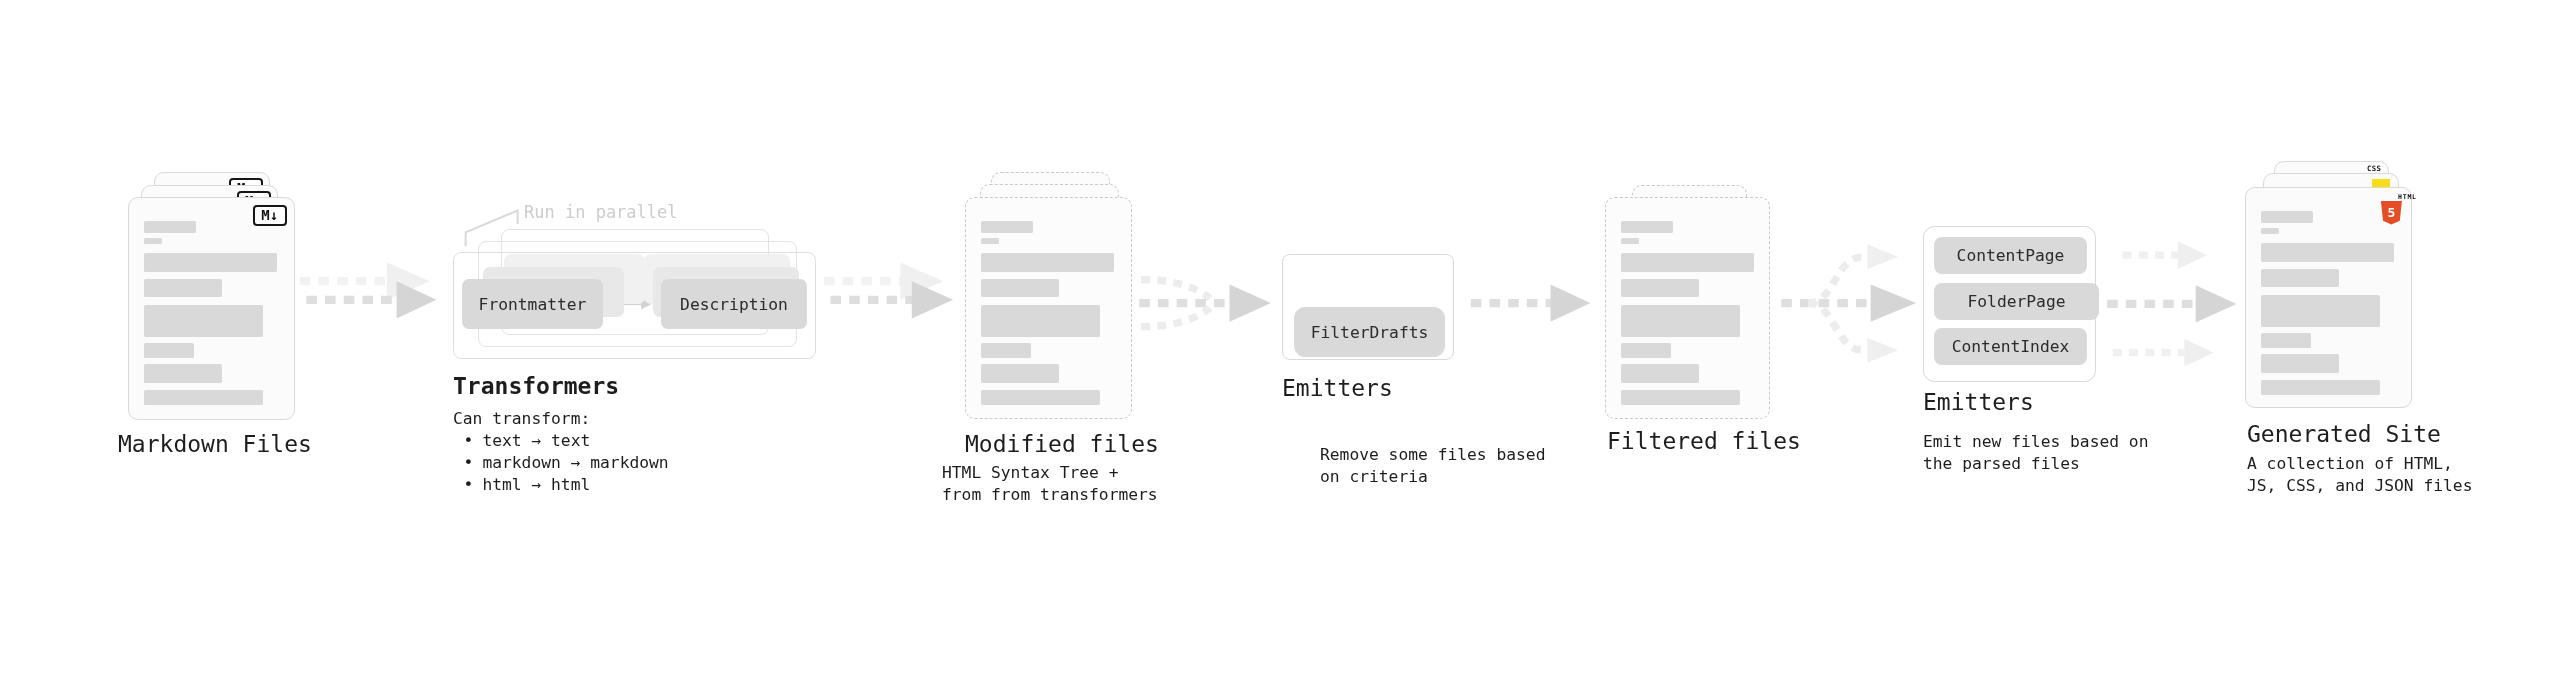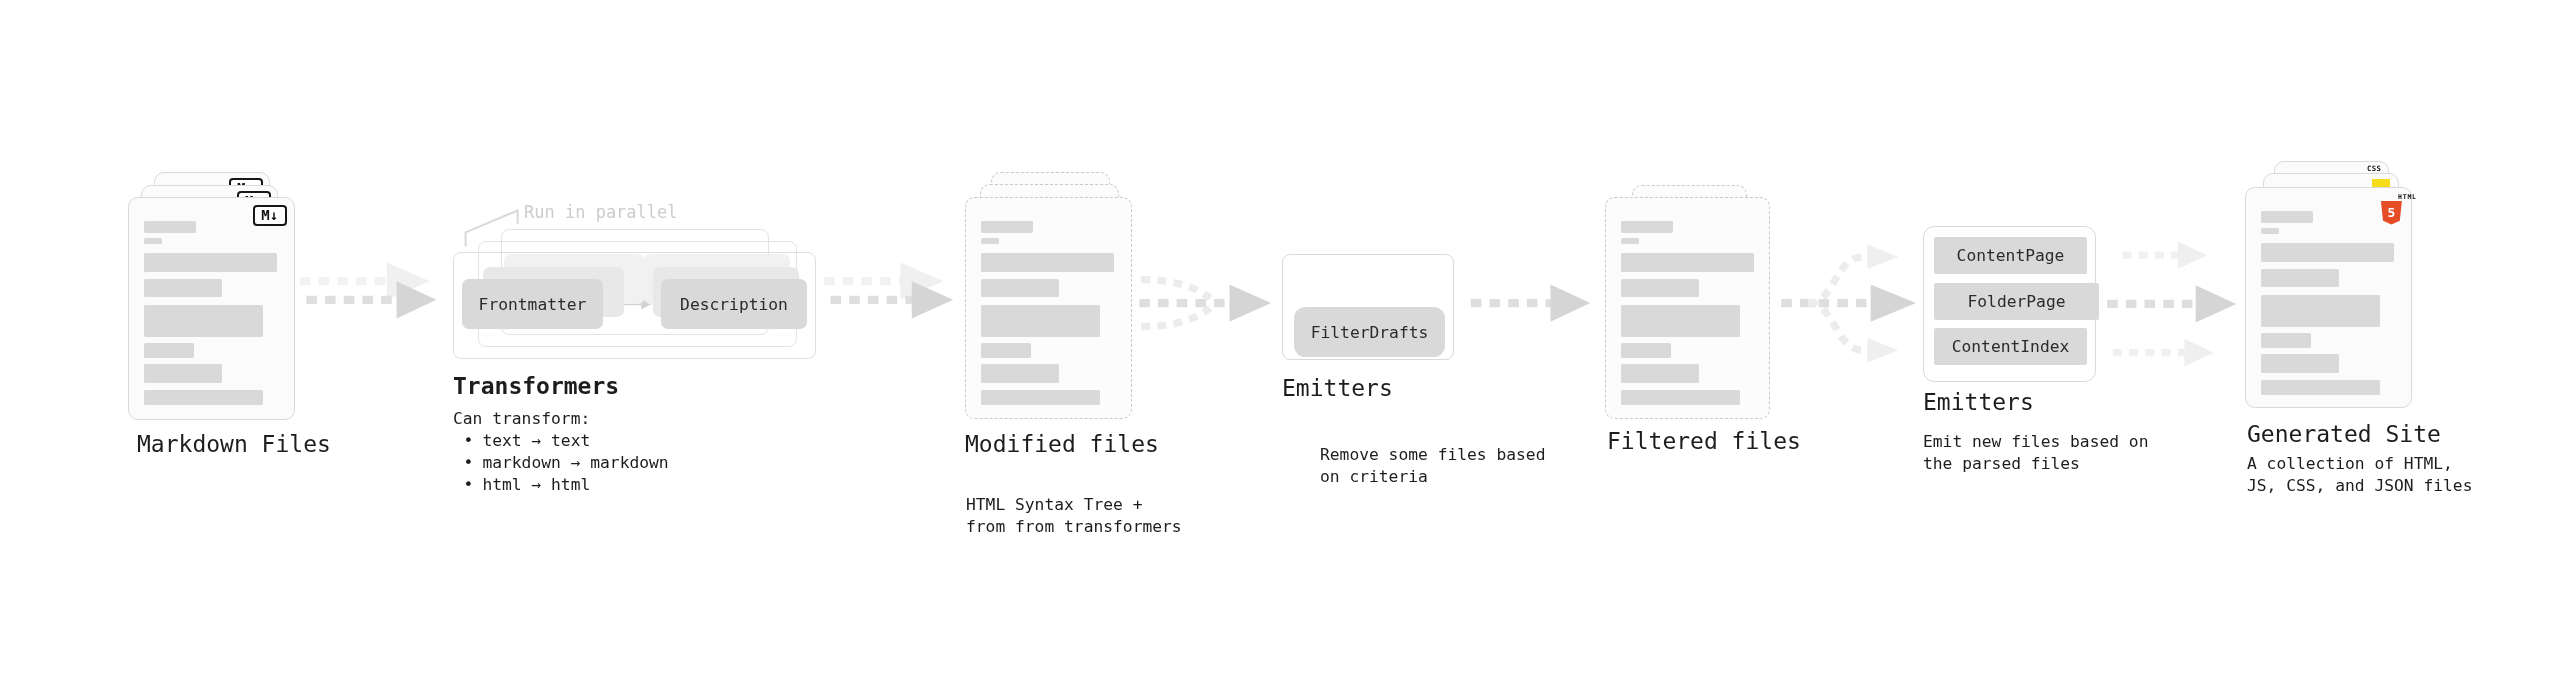--- a/index.html
+++ b/index.html
@@ -11,21 +11,21 @@
   
   .card{position:absolute;background:#fbfbfb;border:1.6px solid #d9d9d9;border-radius:9.8px;box-sizing:border-box;}
   .card.dashed{border:1.6px dashed #c9c9c9;background:#fcfcfc;}
   .bars{position:absolute;left:15.4px;top:23px;}
   .bar{background:#d9d9d9;border-radius:1.6px;}
   
   .chip{position:absolute;background:#d9d9d9;border-radius:7px;display:flex;align-items:center;justify-content:center;
         font-size:16.3px;color:#2b2b2b;white-space:nowrap;box-sizing:border-box;}
   .chip.g1{background:#e8e8e8;}
   .chip.g2{background:#f1f1f1;}
-  .chip.em{border-radius:2px;}
+  .chip.em{border-radius:8px;}
   
   .obox{position:absolute;border:1.6px solid #e3e3e3;border-radius:8.1px;box-sizing:border-box;background:transparent;}
   .obox.front{border-color:#dedede;}
   .wbox{position:absolute;border:1.6px solid #d9d9d9;border-radius:9.8px;background:#ffffff;box-sizing:border-box;}
   
   .title{position:absolute;font-size:23px;color:#1d1d1d;white-space:nowrap;}
   .desc{position:absolute;font-size:16.3px;line-height:22px;color:#1d1d1d;white-space:nowrap;}
   .desc-item{padding-left:10.6px;display:flex;gap:9px;}
   .pnote{position:absolute;font-size:17px;color:#cccccc;white-space:nowrap;}
   
@@ -117,21 +117,21 @@
           <div class="bar" style="width: 52px; height: 12.2px; margin-top: 0px;"></div>
           <div class="bar" style="width: 18px; height: 5.7px; margin-top: 4.9px;"></div>
           <div class="bar" style="width: 133px; height: 19.5px; margin-top: 9px;"></div>
           <div class="bar" style="width: 78px; height: 18.7px; margin-top: 6.5px;"></div>
           <div class="bar" style="width: 119px; height: 32px; margin-top: 7.3px;"></div>
           <div class="bar" style="width: 50px; height: 14.6px; margin-top: 6.5px;"></div>
           <div class="bar" style="width: 78px; height: 18.7px; margin-top: 6.5px;"></div>
           <div class="bar" style="width: 119px; height: 15.4px; margin-top: 6.5px;"></div>
         </div>
     </div>
-    <div class="title" style="left:137px;top:431px;">Markdown Files</div>
+    <div class="title" style="left:118px;top:431px;">Markdown Files</div>
   </div>
 
   <div>
     <div class="pnote" style="left:524px;top:202px;">Run in parallel</div>
     <div class="obox" style="left:501px;top:229px;width:268px;height:106px;"></div>
     <div class="obox" style="left:478px;top:241px;width:319px;height:106px;"></div>
     <div class="obox front" style="left:453px;top:252px;width:363px;height:107px;"></div>
 
     <div class="chip g2" style="left:504px;top:254px;width:141px;height:50px;"></div>
     <div class="chip g1" style="left:483px;top:267px;width:141px;height:50px;"></div>
@@ -167,21 +167,21 @@
           <div class="bar" style="width: 18px; height: 5.7px; margin-top: 4.9px;"></div>
           <div class="bar" style="width: 133px; height: 19.5px; margin-top: 9px;"></div>
           <div class="bar" style="width: 78px; height: 18.7px; margin-top: 6.5px;"></div>
           <div class="bar" style="width: 119px; height: 32px; margin-top: 7.3px;"></div>
           <div class="bar" style="width: 50px; height: 14.6px; margin-top: 6.5px;"></div>
           <div class="bar" style="width: 78px; height: 18.7px; margin-top: 6.5px;"></div>
           <div class="bar" style="width: 119px; height: 15.4px; margin-top: 6.5px;"></div>
         </div>
     </div>
     <div class="title" style="left:965px;top:431px;">Modified files</div>
-    <div class="desc" style="left:966px;top:462px;margin-top:32px;">
+    <div class="desc" style="left:942px;top:462px;">
       <div>HTML Syntax Tree +</div>
       <div>from from transformers</div>
     </div>
   </div>
 
   <div>
     <div class="wbox" style="left:1282px;top:254px;width:172px;height:106px;border-radius:8.1px;"></div>
     <div class="chip" style="left:1294px;top:279px;width:151px;height:50px;border-radius:11.4px;margin-top:28px;">FilterDrafts</div>
     <div class="title" style="left:1282px;top:375px;">Emitters</div>
     <div class="desc" style="left:1320px;top:413px;margin-top:31px;">

